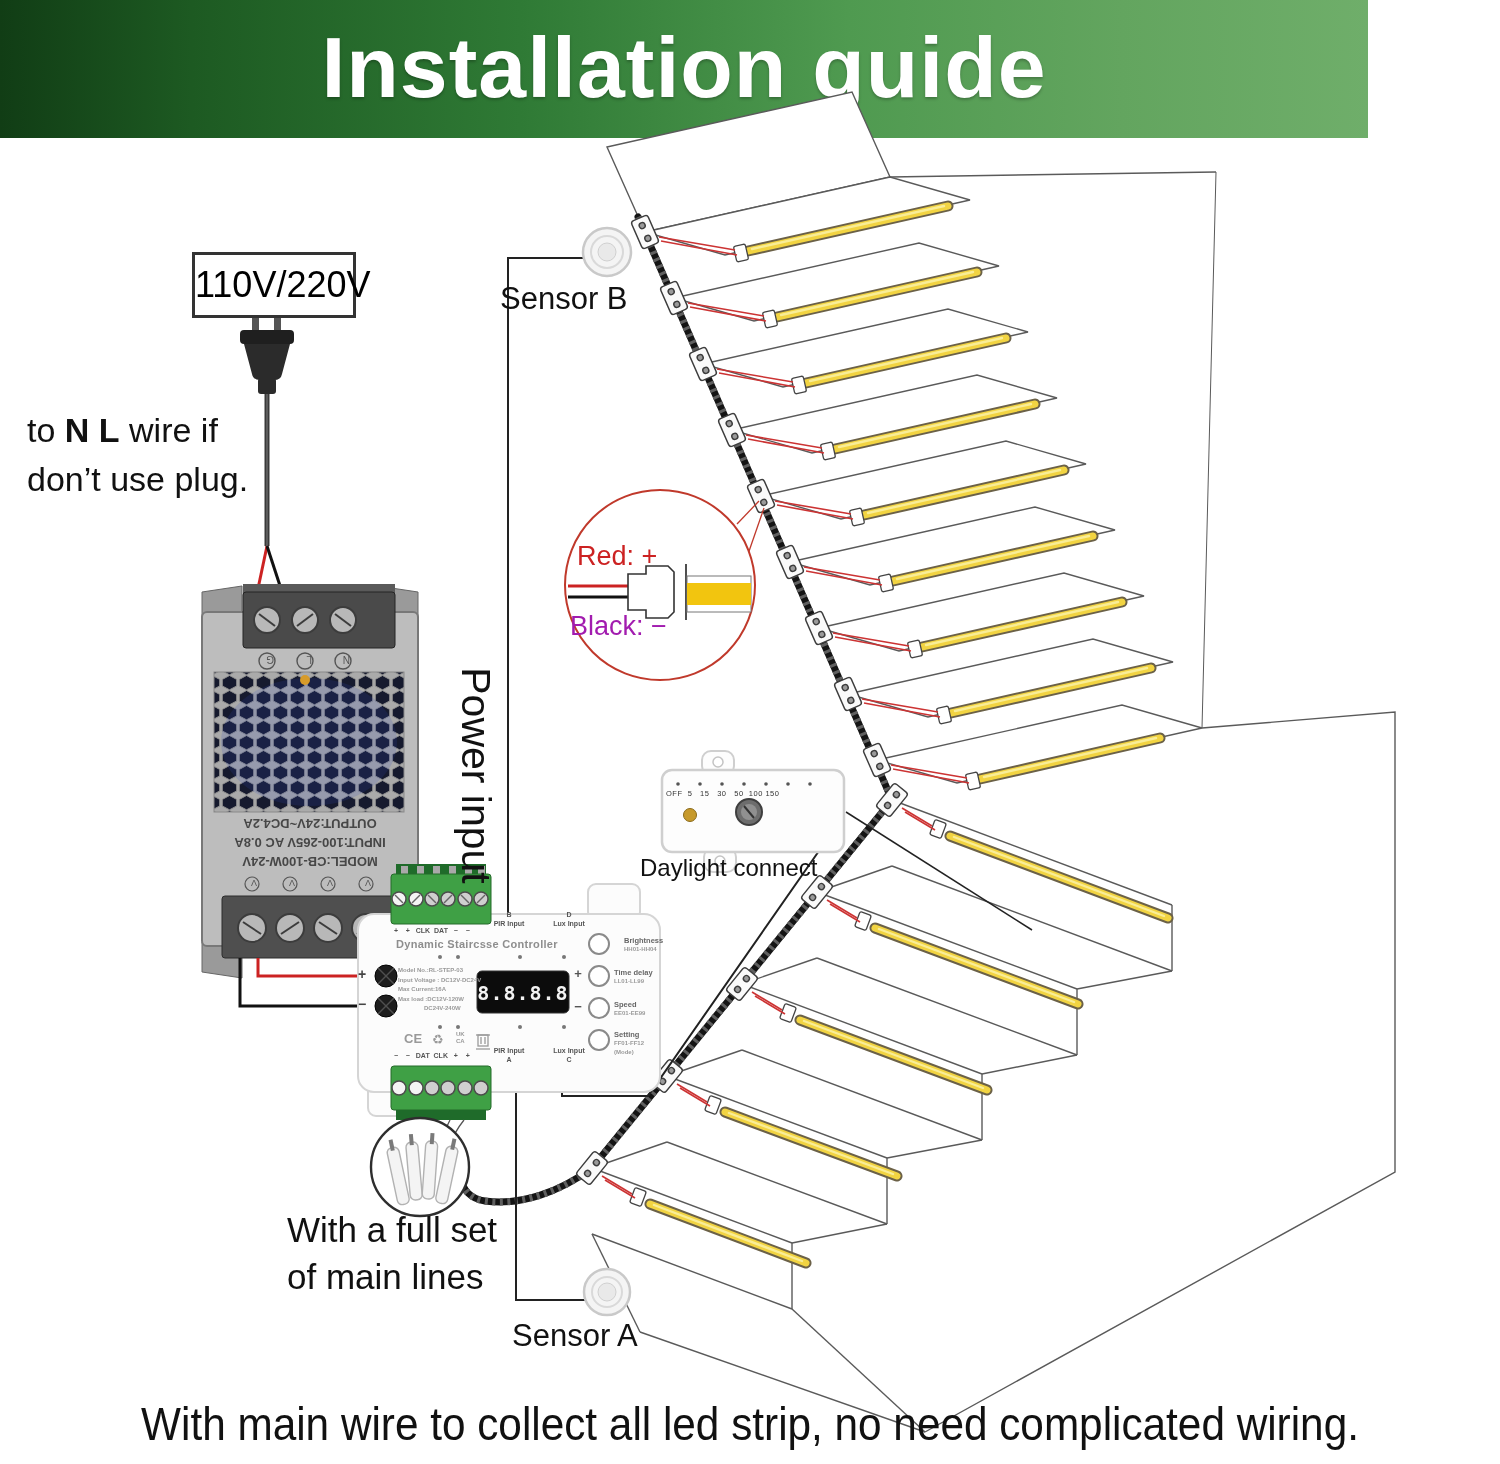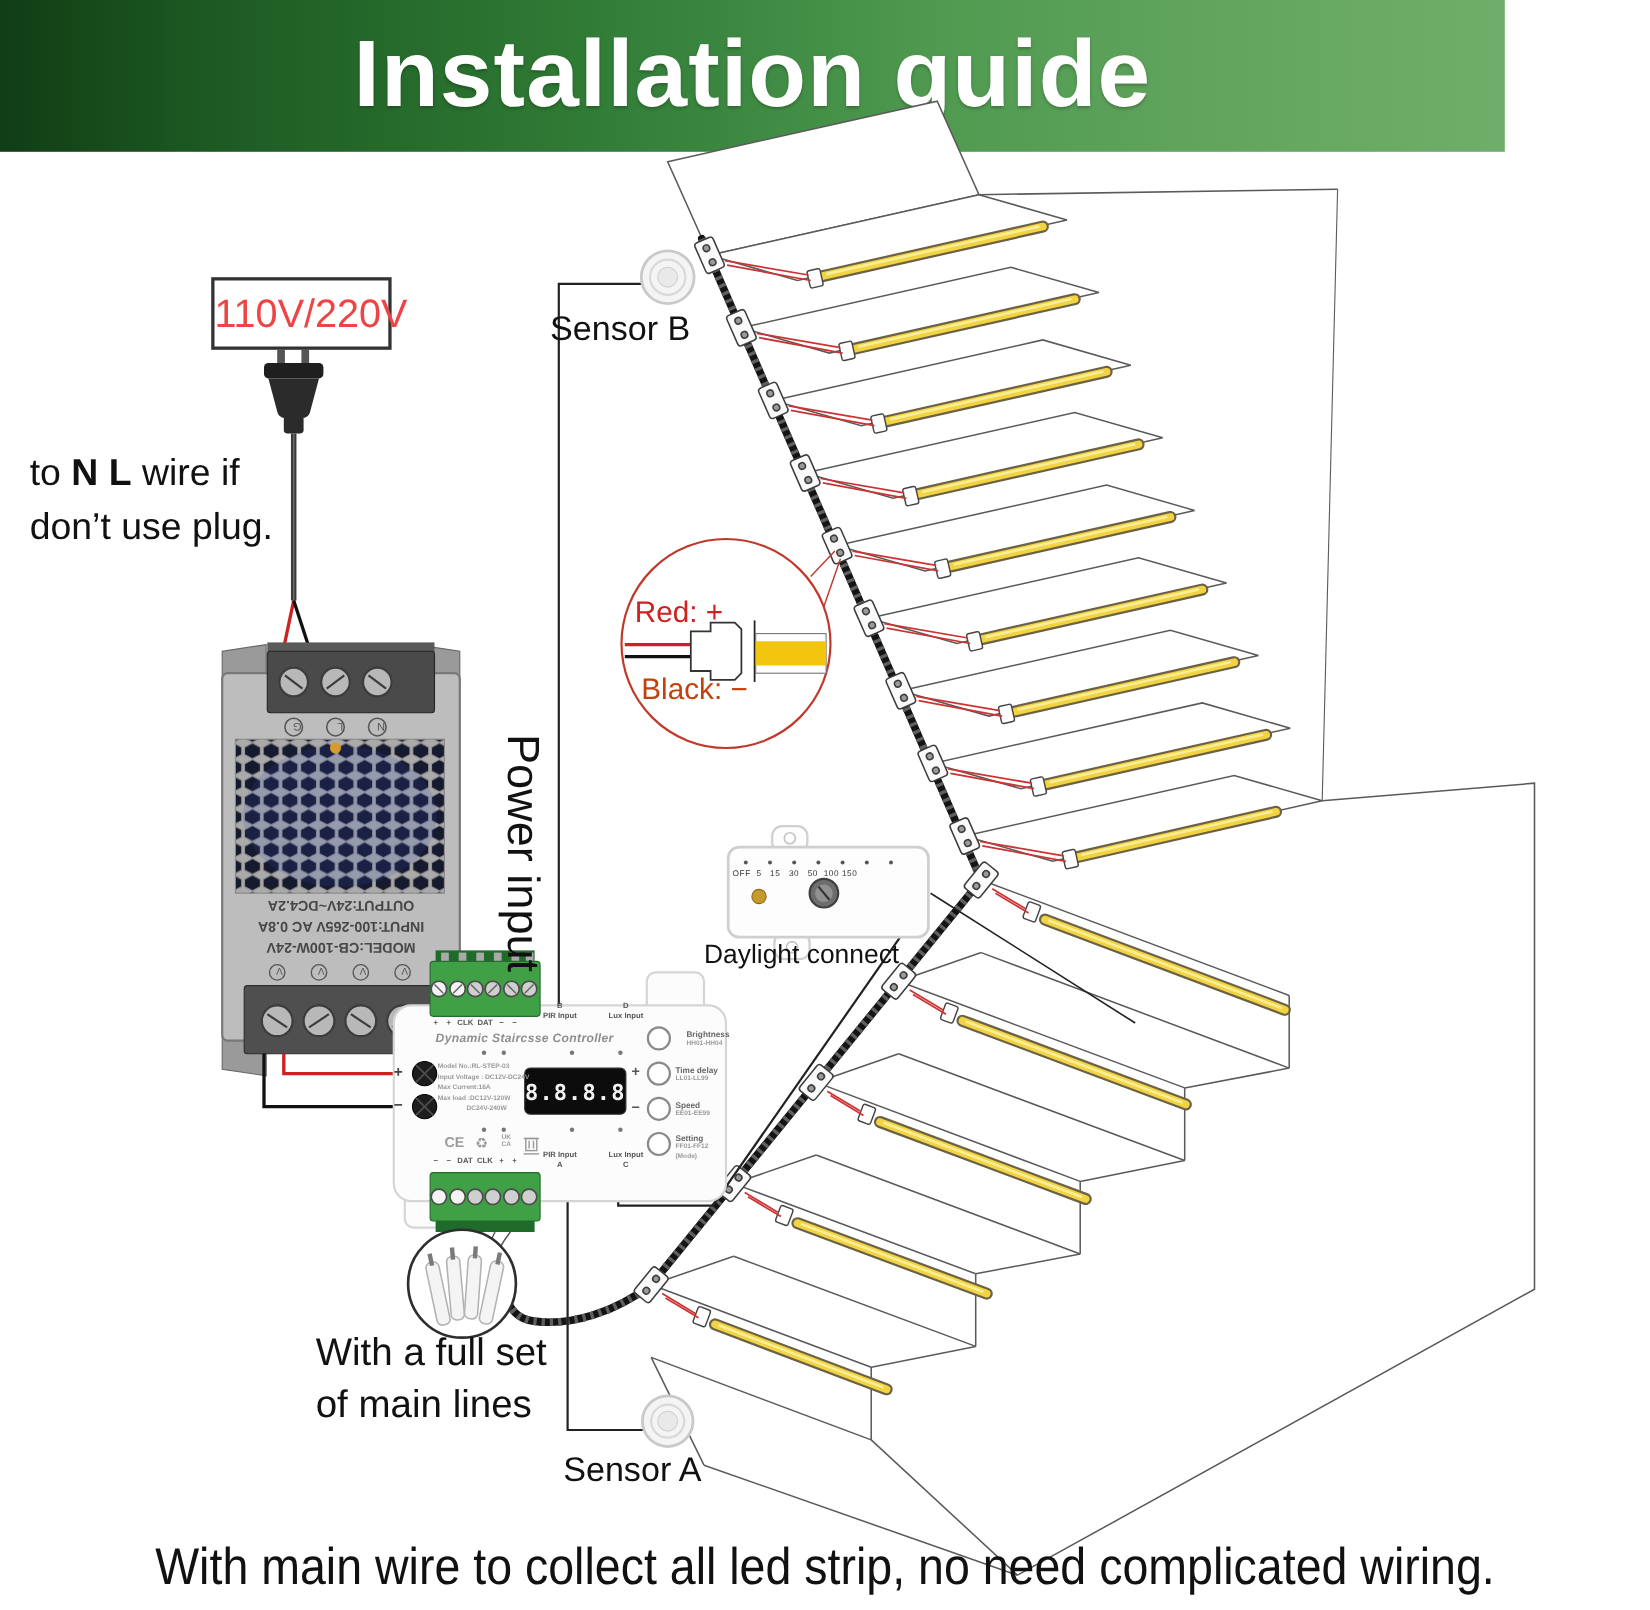--- a/index.html
+++ b/index.html
@@ -7,23 +7,23 @@
         font-family:"Liberation Sans",sans-serif;}
   #header{position:absolute;left:0;top:0;width:1368px;height:138px;
           background:linear-gradient(90deg,#113d15 0%,#1d5a22 14%,#2f7a35 38%,#4f9a50 62%,#63a55f 82%,#6fae6a 100%);}
   #header .title{width:100%;text-align:center;line-height:134px;font-size:86px;font-weight:bold;color:#fff;
           text-shadow:0 2px 3px rgba(0,0,0,.25);letter-spacing:1px;}
   .lbl{position:absolute;color:#111;white-space:nowrap;}
   .art{position:absolute;left:0;top:0;}
   .pre{white-space:pre;}
   .ctr{text-align:center;}
   #vbox{position:absolute;left:192px;top:252px;width:158px;height:60px;border:3px solid #333;background:#fff;
-        font-size:36px;text-align:center;line-height:60px;color:#ef4444;}
+        font-size:36px;text-align:center;line-height:60px;color:#000000;}
   .mirror{transform:rotate(180deg);}
-  .tinybold{font-weight:bold;color:#8e8e8e;font-style:italic;}
+  .tinybold{font-weight:bold;color:#8e8e8e;}
 </style>
 </head>
 <body>
 
 <div id="page">
 
   <div id="header">
     <div class="title">Installation guide</div>
   </div>
 
@@ -597,21 +597,21 @@
     <div>UK</div>
       <div>CA</div>
   </div>
 
   <div class="lbl" style="left:500px;top:281px;font-size:31px;">Sensor B</div>
   <div class="lbl" style="left:512px;top:1318px;font-size:31px;">Sensor A</div>
   <div class="lbl ctr" style="left:640px;top:854px;width:175px;font-size:24px;">Daylight connect</div>
   <div class="lbl pre" style="left:666px;top:789px;font-size:7.5px;color:#333;letter-spacing:.5px;">OFF  5   15   30   50  100 150</div>
 
   <div class="lbl" style="left:577px;top:541px;font-size:27px;color:#cc2222;">Red: +</div>
-  <div class="lbl" style="left:583px;top:611px;font-size:27px;color:#c2410c;">Black: −</div>
+  <div class="lbl" style="left:570px;top:611px;font-size:27px;color:#a21caf;">Black: −</div>
 
   <div class="lbl" style="left:287px;top:1206px;font-size:35px;line-height:47px;">
     <div>With a full set</div>
     <div>of main lines</div>
   </div>
 
   <div class="lbl" style="left:50%;top:1396px;font-size:47px;transform:translateX(-50%) scaleX(0.9);color:#111;">With main wire to collect all led strip, no need complicated wiring.</div>
 
 </div>
 

